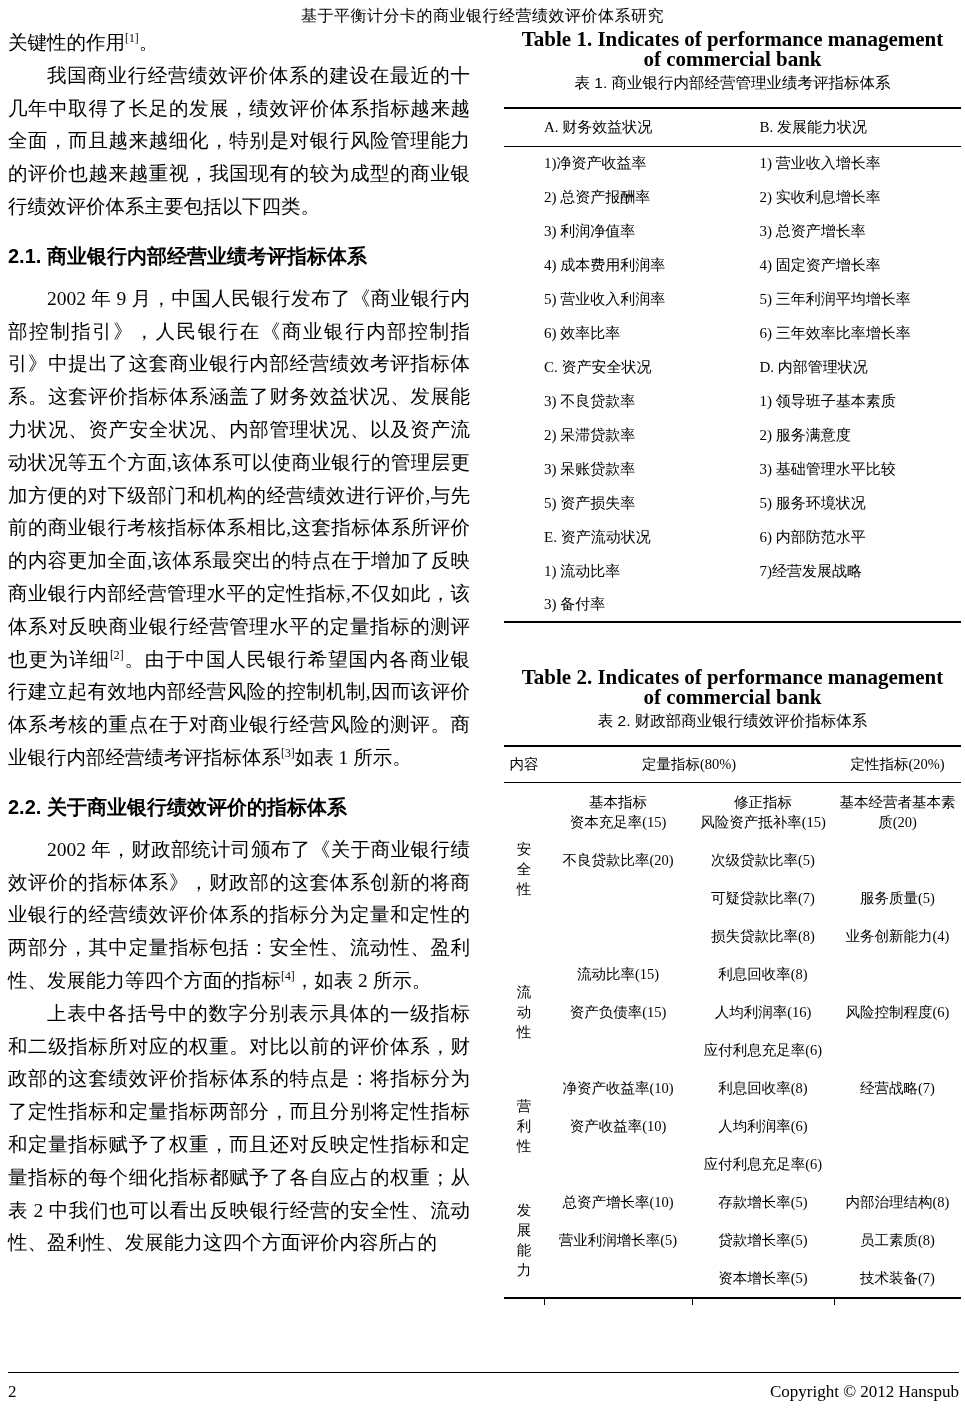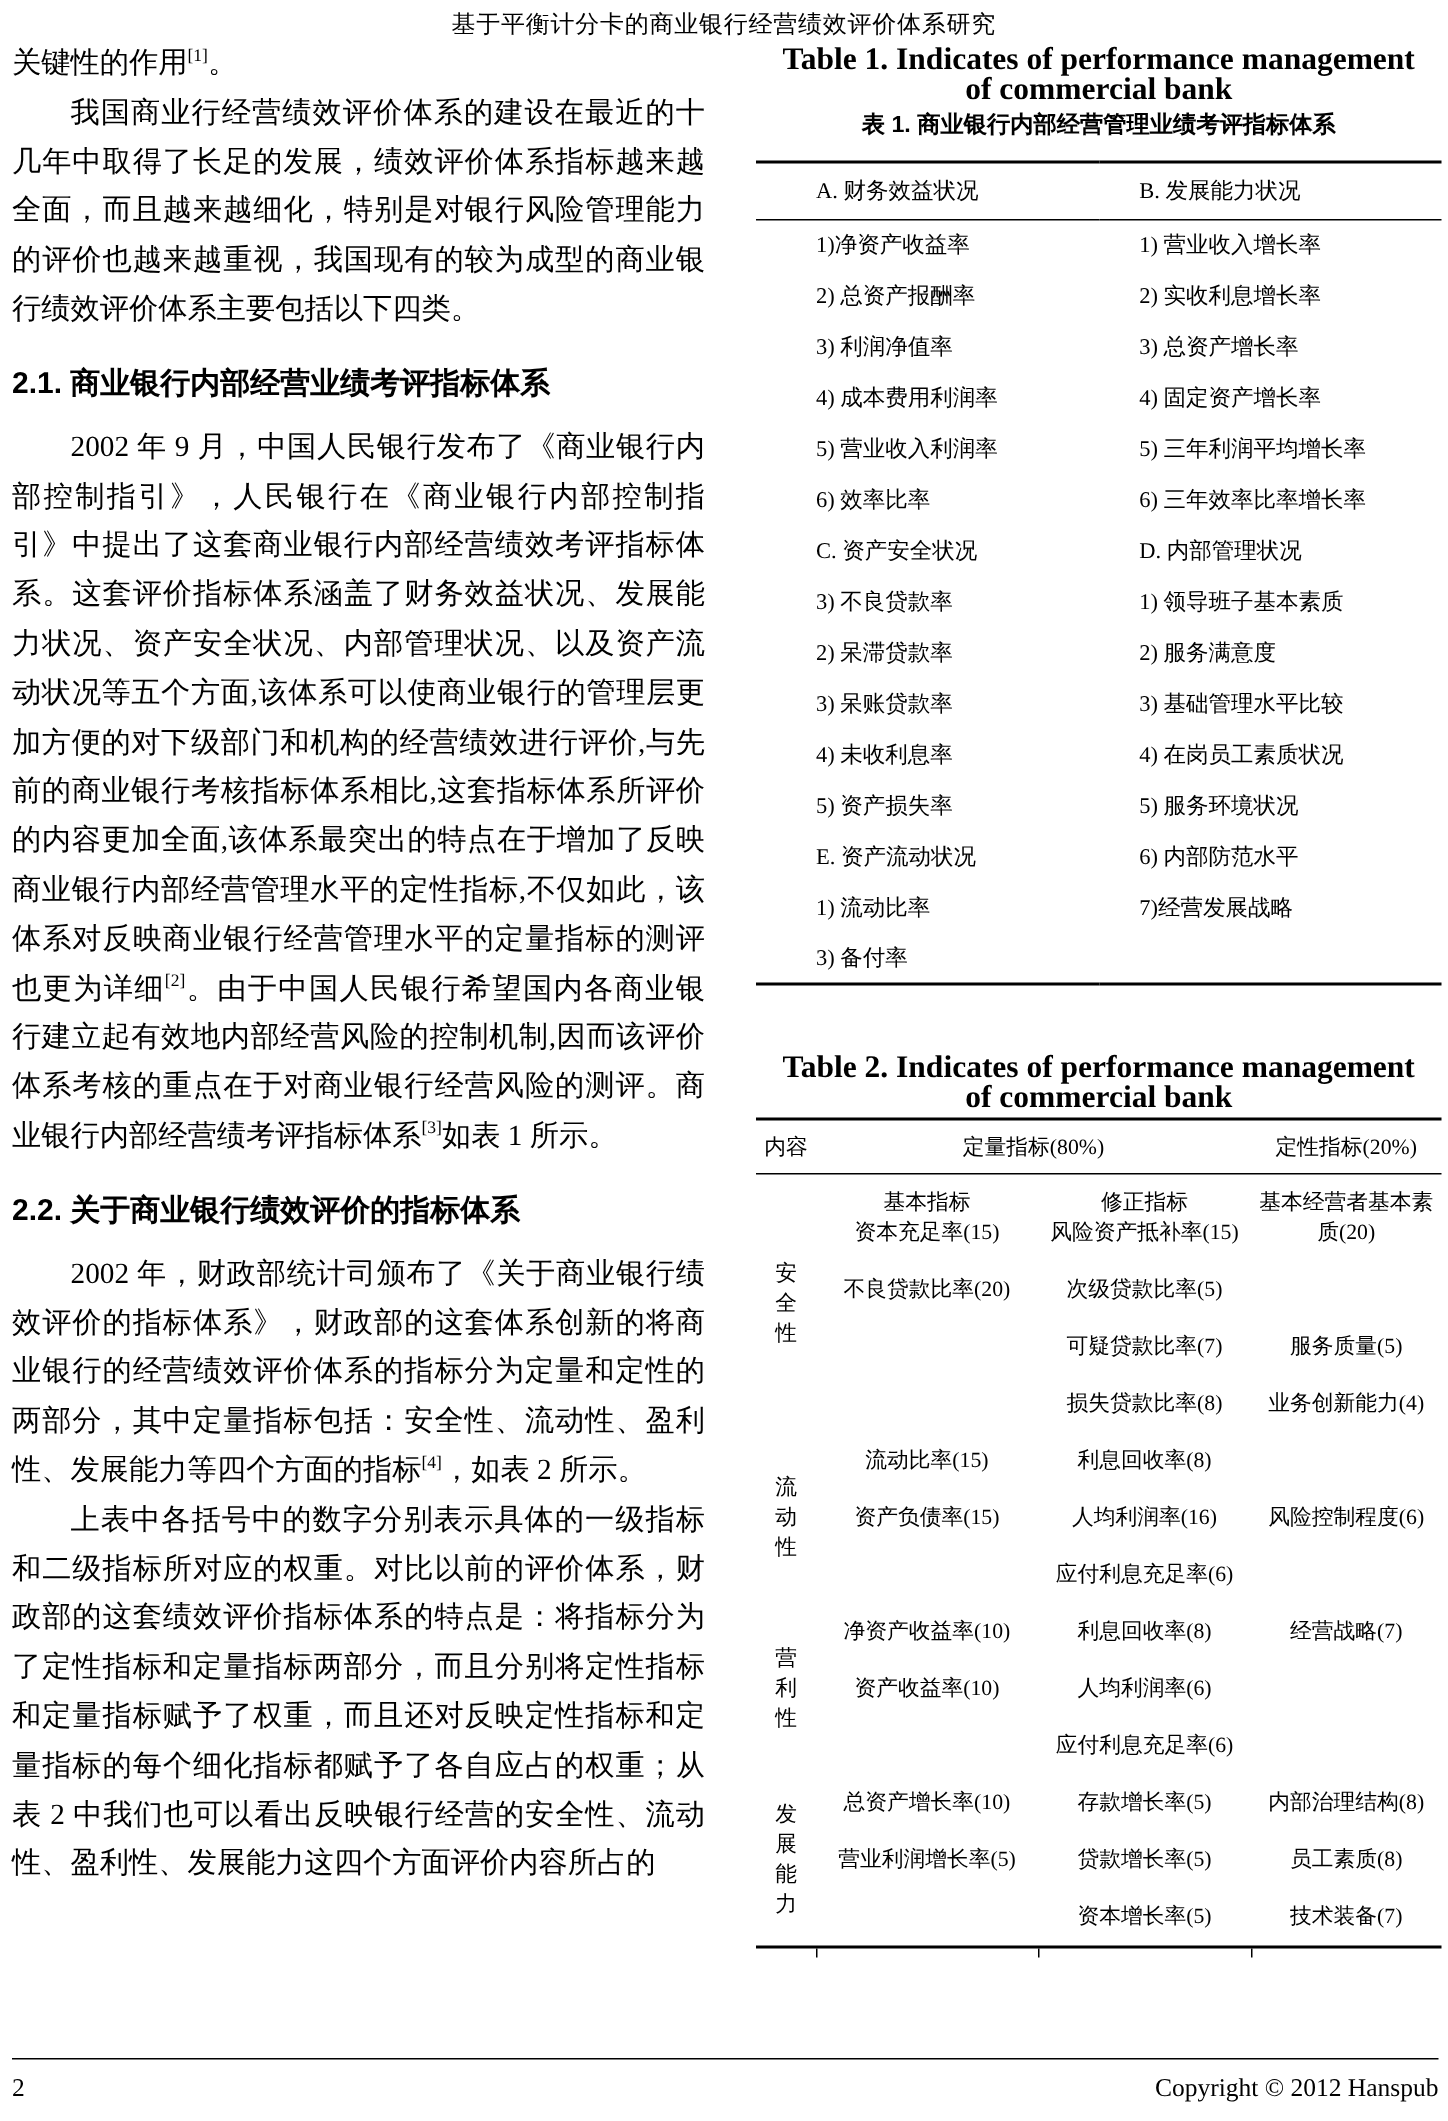--- a/index.html
+++ b/index.html
@@ -22,21 +22,21 @@
     font-size:21.5px; line-height:28px; margin:21px 0 16px; font-weight:bold;
   }
   .h-sub {
     font-family:"Liberation Sans","DejaVu Sans",sans-serif;
     font-size:20px; line-height:26px; margin:19px 0 14px; font-weight:bold;
   }
   .col-right { flex:1; min-width:0; padding-top:2px; }
   .cap-en { font-weight:bold; font-size:21px; line-height:20px; text-align:center; margin:0 auto 4px; max-width:432px; }
   .cap-zh {
     font-family:"Liberation Sans","DejaVu Sans",sans-serif;
-    font-weight:bold; font-size:15.5px; text-align:center; margin-bottom:13px;
+    font-weight:normal; font-size:15.5px; text-align:center; margin-bottom:13px;
   }
   table { border-collapse:collapse; width:100%; table-layout:fixed; }
   .t1 { border-top:2px solid #000; border-bottom:2px solid #000; font-size:15px; }
   .t1 th { font-weight:normal; text-align:left; height:38px; border-bottom:1px solid #000; }
   .t1 td { height:34px; }
   .t1 th:first-child, .t1 td:first-child { width:50%; padding-left:40px; }
   .t1 th:last-child, .t1 td:last-child { padding-left:27px;font-family:Liberation Serif, serif; }
   .t2-block { margin-top:44px; }
   .t2 { border-top:2px solid #000; border-bottom:2px solid #000; font-size:14.5px; }
   .t2 th { font-weight:normal; height:36px; border-bottom:1px solid #000; text-align:center; }
@@ -130,24 +130,20 @@
               <tr>
                 <td>2) 呆滞贷款率</td>
                 <td>2) 服务满意度</td>
               </tr>
 
               <tr>
                 <td>3) 呆账贷款率</td>
                 <td>3) 基础管理水平比较</td>
               </tr>
 
-              <tr>
-                <td>4) 未收利息率</td>
-                <td>4) 在岗员工素质状况</td>
-              </tr>
 
               <tr>
                 <td>5) 资产损失率</td>
                 <td>5) 服务环境状况</td>
               </tr>
 
               <tr>
                 <td>E. 资产流动状况</td>
                 <td>6) 内部防范水平</td>
               </tr>
@@ -161,20 +157,21 @@
               <tr>
                 <td>3) 备付率</td>
                 <td></td>
               </tr>
             </tbody>
         </table>
       </div>
 
       <div class="tbl-block t2-block">
         <div class="cap-en">Table 2. Indicates of performance management of commercial bank</div>
+        <div class="cap-zh">表 2. 财政部商业银行绩效评价指标体系</div>
         <table class="t2">
           <colgroup>
             <col style="width:40px">
               <col style="width:148px">
               <col style="width:142px">
               <col>
           </colgroup>
           <thead>
             <tr>
               <th>内容</th>

